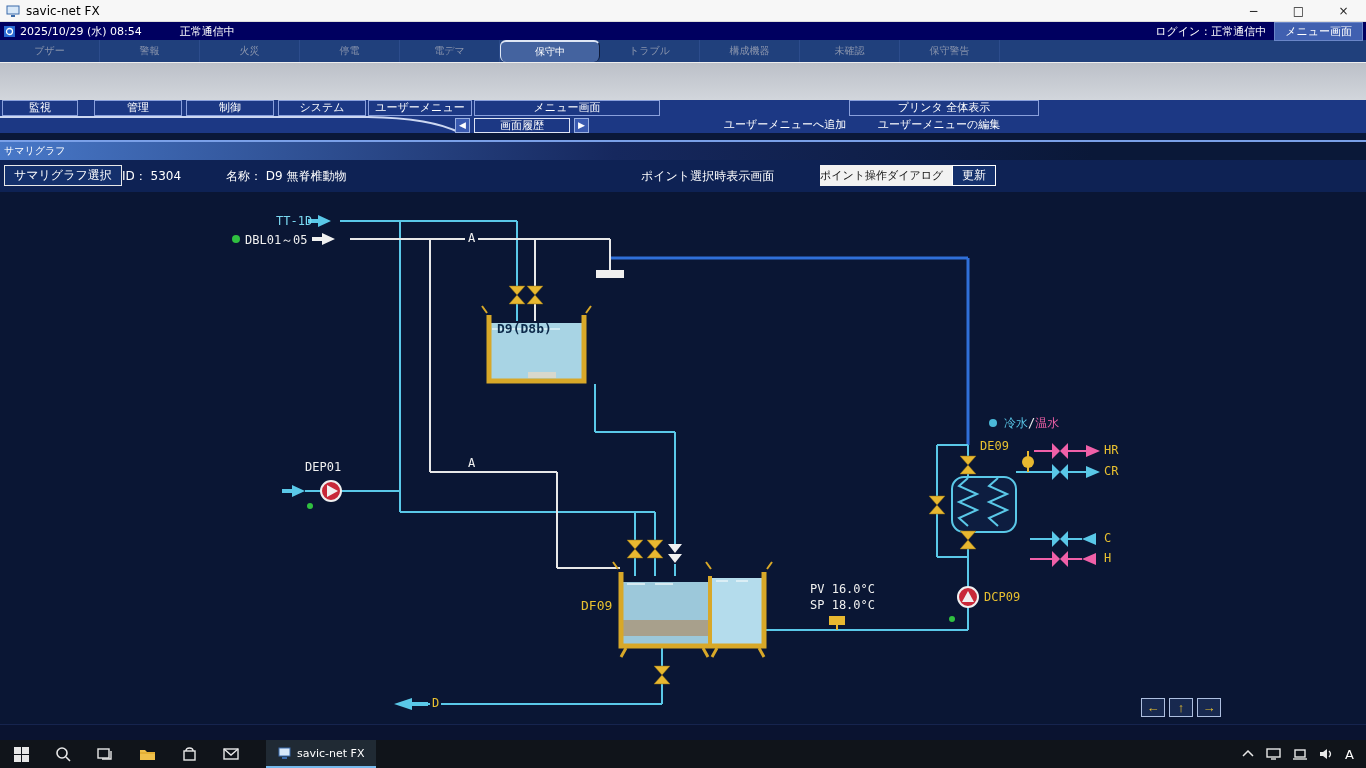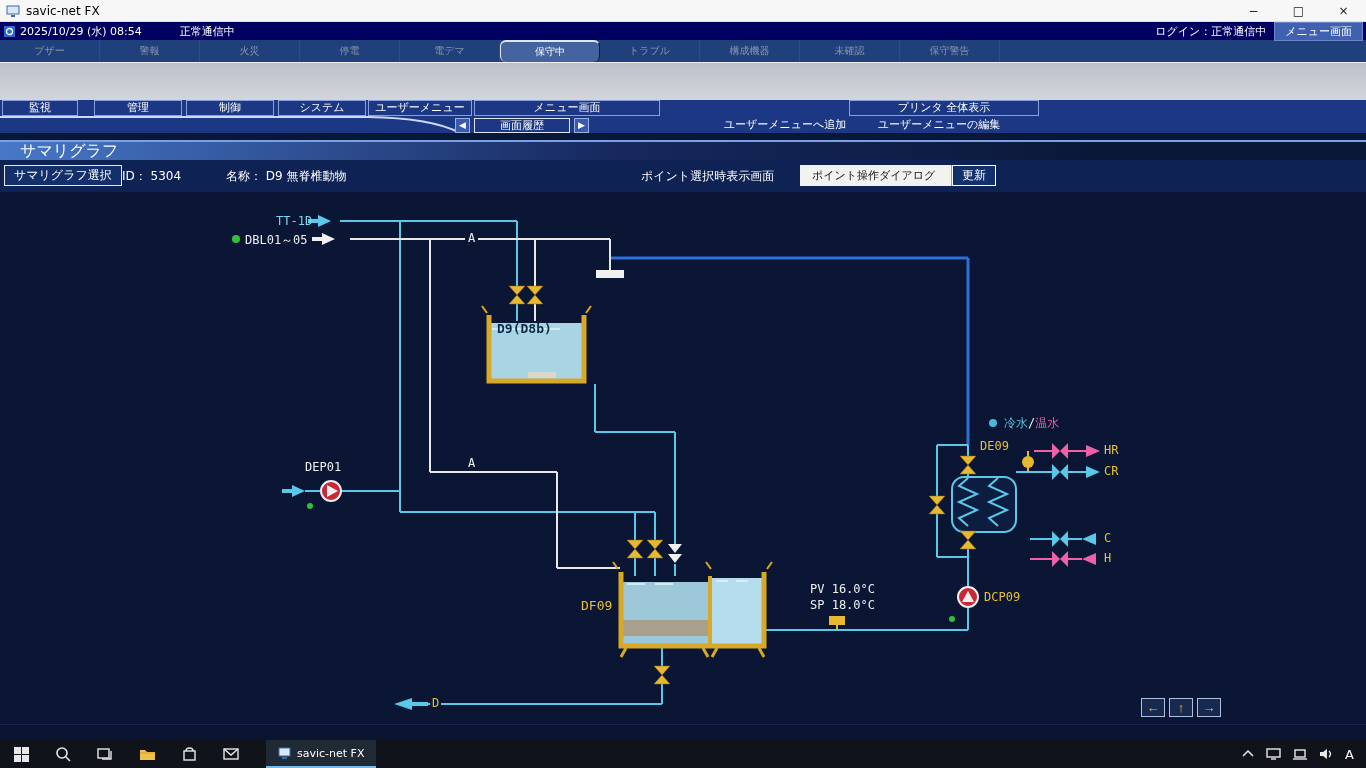--- a/index.html
+++ b/index.html
@@ -34,30 +34,30 @@
   .menubar { position:relative; height:33px; background:#1c3884; }
   .m1btn { position:absolute; top:0; height:16px; line-height:14px; text-align:center;
     color:#fff; font-size:11px; border:1px solid #8aa0dc; background:#1c3884; }
   .m2item { position:absolute; top:18px; height:15px; line-height:13px; text-align:center;
     color:#fff; font-size:11px; background:transparent; border:0; }
   .m2nav { background:#3a5ab0; border:1px solid #9ab0e0; font-size:9px; }
   .m2hist { border:1px solid #dfe5f5; }
   .swoosh { position:absolute; left:0; top:0; width:1366px; height:33px; pointer-events:none; }
   
   .accent { height:7px; background:#0a1838; }
-  .pagetitle { height:20px; border-top:2px solid #7aa0e8; color:#fff; font-size:16px;
-    line-height:17px; padding-left:20px;
+  .pagetitle { height:20px; border-top:2px solid #7aa0e8; color:#fff; font-size:10px;
+    line-height:17px; padding-left:4px;
     background:linear-gradient(90deg,#4878c8 0%, #16285e 45%, #0a1838 80%);font-family:Liberation Serif, serif; }
   
   .toolbar { position:relative; height:32px; background:#0e2254; }
   .tb-abs { position:absolute; color:#fff; font-size:12px; line-height:32px; white-space:nowrap; }
   .tb-btn { position:absolute; top:5px; height:21px; background:#14306c; border:1px solid #e8e8e8;
     color:#fff; font-size:12px; line-height:19px; padding:0 9px; }
-  .dropdown { position:absolute; left:800px; top:5px; width:168px; height:21px;
-    background:#f2f2f2; color:#111; font-size:11px; display:flex; align-items:center; padding-left:12px; }
+  .dropdown { position:absolute; left:820px; top:5px; width:168px; height:21px;
+    background:#f2f2f2; color:#111; font-size:11px; display:flex; align-items:center; padding-left:0; }
   .dropdown .arrowbox { margin-left:auto; width:17px; height:100%; background:#d4d4d4;
     border-left:1px solid #999; display:flex; align-items:center; justify-content:center; font-size:8px; color:#222; }
   
   .diagram { position:relative; height:532px; background:#0a1634; }
   .dsvg { position:absolute; left:0; top:0; }
   .dlabel { position:absolute; font-family:"DejaVu Sans Mono", monospace; font-size:12px; white-space:nowrap; }
   .navbtns { position:absolute; left:1141px; top:506px; display:flex; gap:4px; }
   .navbtn { width:24px; height:19px; background:#18294f; border:1px solid #aebfe0;
     color:#e8c030; font-size:13px; line-height:16px; text-align:center; font-weight:bold; padding:0; }
   

